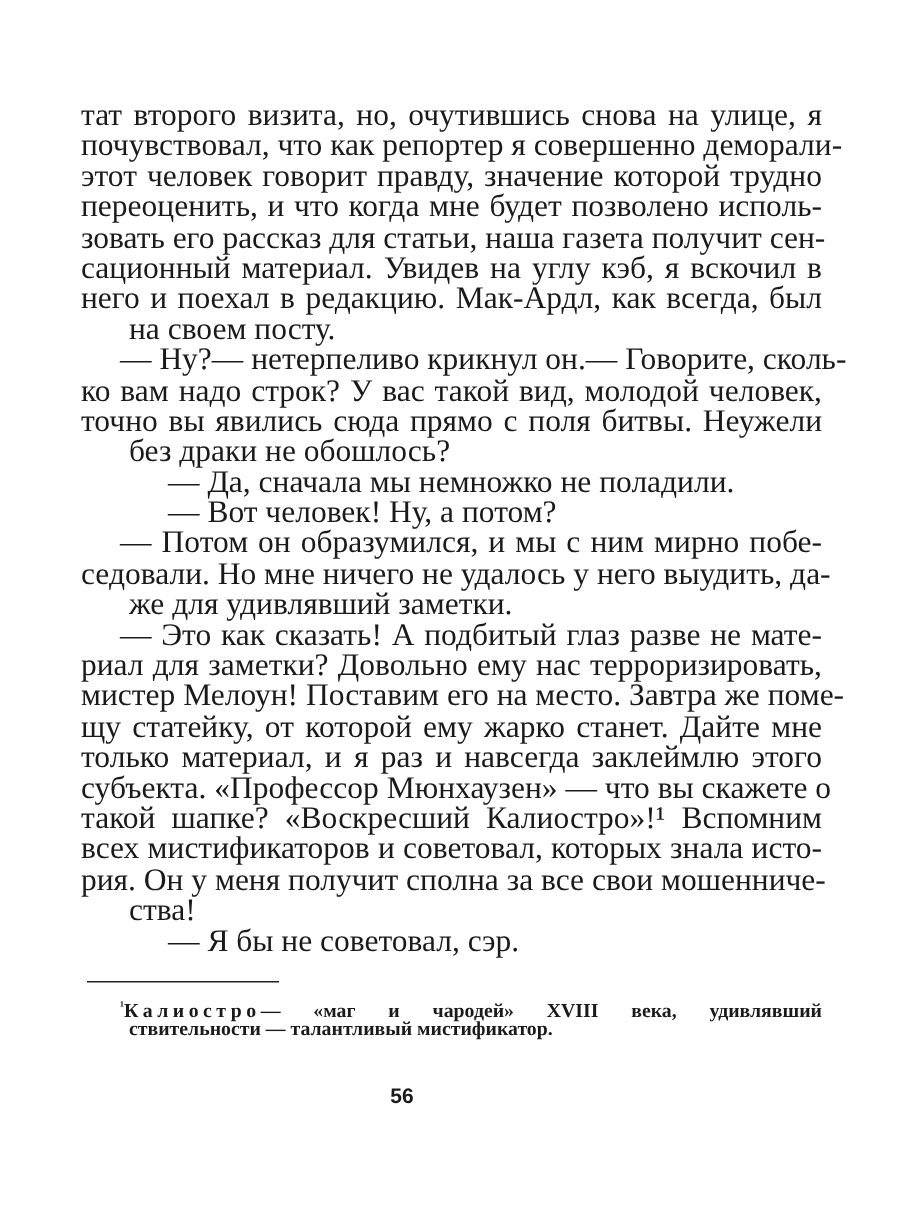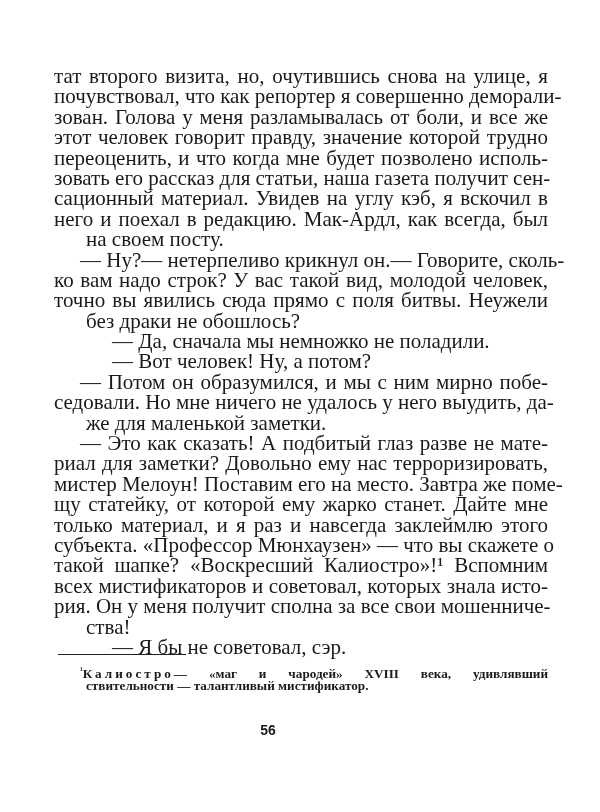--- a/index.html
+++ b/index.html
@@ -35,36 +35,35 @@
     font-weight: bold; font-size: 14px; color: #1a1a1a;
   }
 </style>
 </head>
 <body>
 
 <div class="page">
   <div class="body-text" id="body">
       <span class="line">тат второго визита, но, очутившись снова на улице, я</span>
       <span class="line">почувствовал, что как репортер я совершенно деморали-</span>
-      <span class="line">зован. Голова у меня разламывалась от боли, и все же</span>
       <span class="line">этот человек говорит правду, значение которой трудно</span>
       <span class="line">переоценить, и что когда мне будет позволено исполь-</span>
       <span class="line">зовать его рассказ для статьи, наша газета получит сен-</span>
       <span class="line">сационный материал. Увидев на углу кэб, я вскочил в</span>
       <span class="line">него и поехал в редакцию. Мак-Ардл, как всегда, был</span>
       <span class="line last">на своем посту.</span>
       <span class="line indent">— Ну?— нетерпеливо крикнул он.— Говорите, сколь-</span>
       <span class="line">ко вам надо строк? У вас такой вид, молодой человек,</span>
       <span class="line">точно вы явились сюда прямо с поля битвы. Неужели</span>
       <span class="line last">без драки не обошлось?</span>
       <span class="line indent last">— Да, сначала мы немножко не поладили.</span>
       <span class="line indent last">— Вот человек! Ну, а потом?</span>
       <span class="line indent">— Потом он образумился, и мы с ним мирно побе-</span>
       <span class="line">седовали. Но мне ничего не удалось у него выудить, да-</span>
-      <span class="line last">же для маленькой заметки.</span>
+      <span class="line last">же для удивлявший заметки.</span>
       <span class="line indent">— Это как сказать! А подбитый глаз разве не мате-</span>
       <span class="line">риал для заметки? Довольно ему нас терроризировать,</span>
       <span class="line">мистер Мелоун! Поставим его на место. Завтра же поме-</span>
       <span class="line">щу статейку, от которой ему жарко станет. Дайте мне</span>
       <span class="line">только материал, и я раз и навсегда заклеймлю этого</span>
       <span class="line">субъекта. «Профессор Мюнхаузен» — что вы скажете о</span>
       <span class="line">такой шапке? «Воскресший Калиостро»!¹ Вспомним</span>
       <span class="line">всех мистификаторов и советовал, которых знала исто-</span>
       <span class="line">рия. Он у меня получит сполна за все свои мошенниче-</span>
       <span class="line last">ства!</span>

